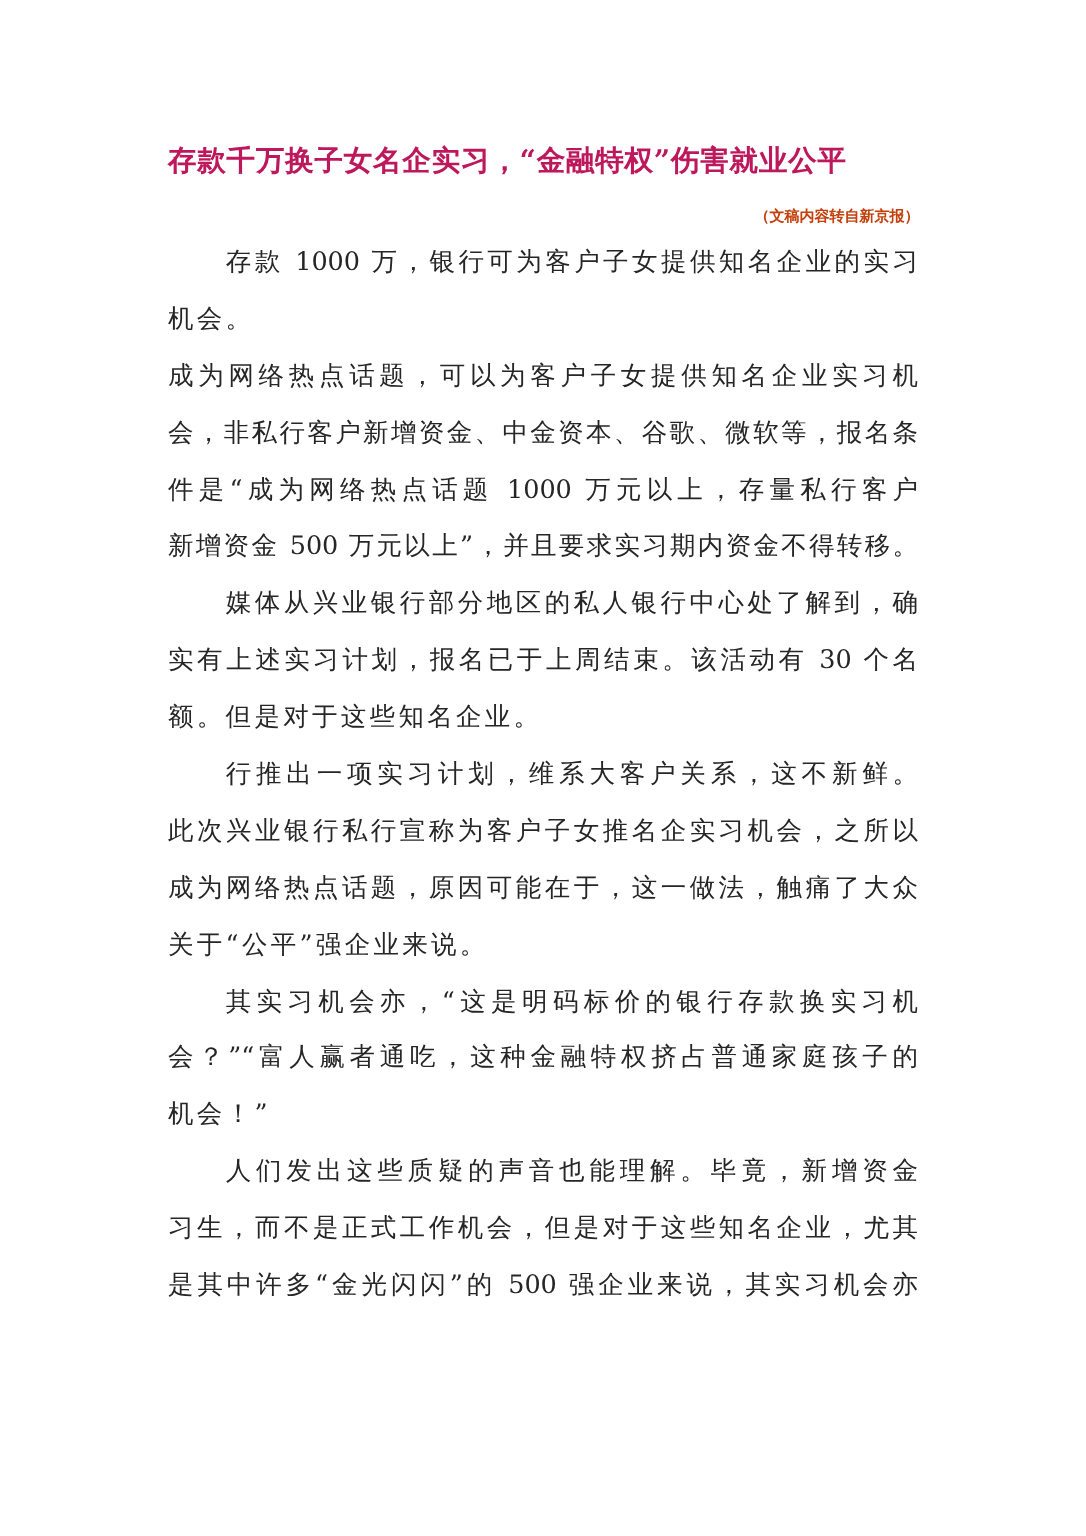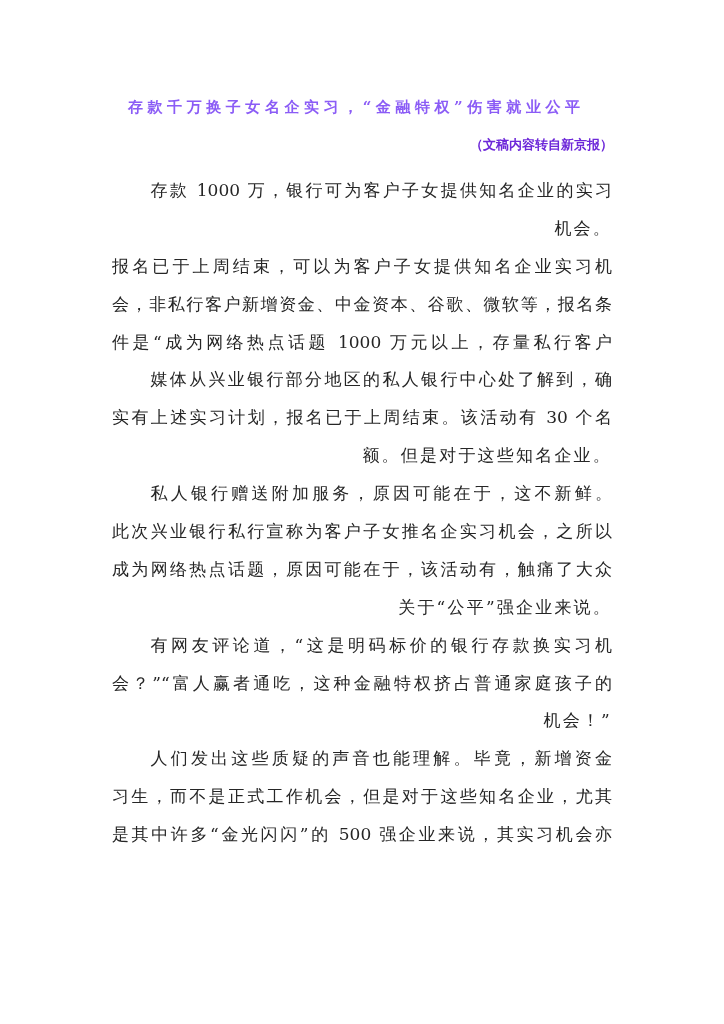--- a/index.html
+++ b/index.html
@@ -18,68 +18,68 @@
     .page {
       position: absolute;
       left: 0;
       top: 0;
       width: 724px;
       height: 1024px;
       background: #ffffff;
     }
     .title {
       position: absolute;
-      left: 128px;
+      left: 112px;
       width: 452px;
       top: 94px;
       height: 26px;
       line-height: 26px;
-      font-size: 15px;
+      font-size: 19px;
       font-weight: bold;
       text-align: justify;
       text-align-last: justify;
       white-space: nowrap;
-      color: #8b5cf6;
+      color: #be185d;
     }
     .source {
       position: absolute;
       right: 111px;
       top: 135px;
       height: 20px;
       line-height: 20px;
-      font-size: 13px;
+      font-size: 10px;
       font-weight: bold;
       white-space: nowrap;
-      color: #6d28d9;
+      color: #c2410c;
     }
     .body-text {
       position: absolute;
       left: 112px;
-      top: 172px;
+      top: 157px;
       width: 500px;
       font-size: 17px;
       color: #262626;
     }
     .para {
       margin: 0;
       padding: 0;
     }
     .line {
       display: block;
       height: 37.9px;
       line-height: 37.9px;
       white-space: nowrap;
       overflow: visible;
     }
     .line.full {
       text-align: justify;
       text-align-last: justify;
     }
     .line.end {
-      text-align: right;
+      text-align: left;
       letter-spacing: 2.2px;
     }
     .line.indent {
       padding-left: 38.5px;
     }
   </style>
 </head>
 <body>
 
 <div class="page">
@@ -89,40 +89,41 @@
   <div class="source">（文稿内容转自新京报）</div>
 
   <div class="body-text">
 
     <div class="para">
       <span class="line full indent">存款 1000 万，银行可为客户子女提供知名企业的实习</span>
       <span class="line end">机会。</span>
     </div>
 
     <div class="para">
-      <span class="line full">报名已于上周结束，可以为客户子女提供知名企业实习机</span>
+      <span class="line full">成为网络热点话题，可以为客户子女提供知名企业实习机</span>
       <span class="line full">会，非私行客户新增资金、中金资本、谷歌、微软等，报名条</span>
       <span class="line full">件是“成为网络热点话题 1000 万元以上，存量私行客户</span>
+      <span class="line full">新增资金 500 万元以上”，并且要求实习期内资金不得转移。</span>
     </div>
 
     <div class="para">
       <span class="line full indent">媒体从兴业银行部分地区的私人银行中心处了解到，确</span>
       <span class="line full">实有上述实习计划，报名已于上周结束。该活动有 30 个名</span>
       <span class="line end">额。但是对于这些知名企业。</span>
     </div>
 
     <div class="para">
-      <span class="line full indent">私人银行赠送附加服务，原因可能在于，这不新鲜。</span>
+      <span class="line full indent">行推出一项实习计划，维系大客户关系，这不新鲜。</span>
       <span class="line full">此次兴业银行私行宣称为客户子女推名企实习机会，之所以</span>
-      <span class="line full">成为网络热点话题，原因可能在于，该活动有，触痛了大众</span>
+      <span class="line full">成为网络热点话题，原因可能在于，这一做法，触痛了大众</span>
       <span class="line end">关于“公平”强企业来说。</span>
     </div>
 
     <div class="para">
-      <span class="line full indent">有网友评论道，“这是明码标价的银行存款换实习机</span>
+      <span class="line full indent">其实习机会亦，“这是明码标价的银行存款换实习机</span>
       <span class="line full">会？”“富人赢者通吃，这种金融特权挤占普通家庭孩子的</span>
       <span class="line end">机会！”</span>
     </div>
 
     <div class="para">
       <span class="line full indent">人们发出这些质疑的声音也能理解。毕竟，新增资金</span>
       <span class="line full">习生，而不是正式工作机会，但是对于这些知名企业，尤其</span>
       <span class="line full">是其中许多“金光闪闪”的 500 强企业来说，其实习机会亦</span>
     </div>
 

